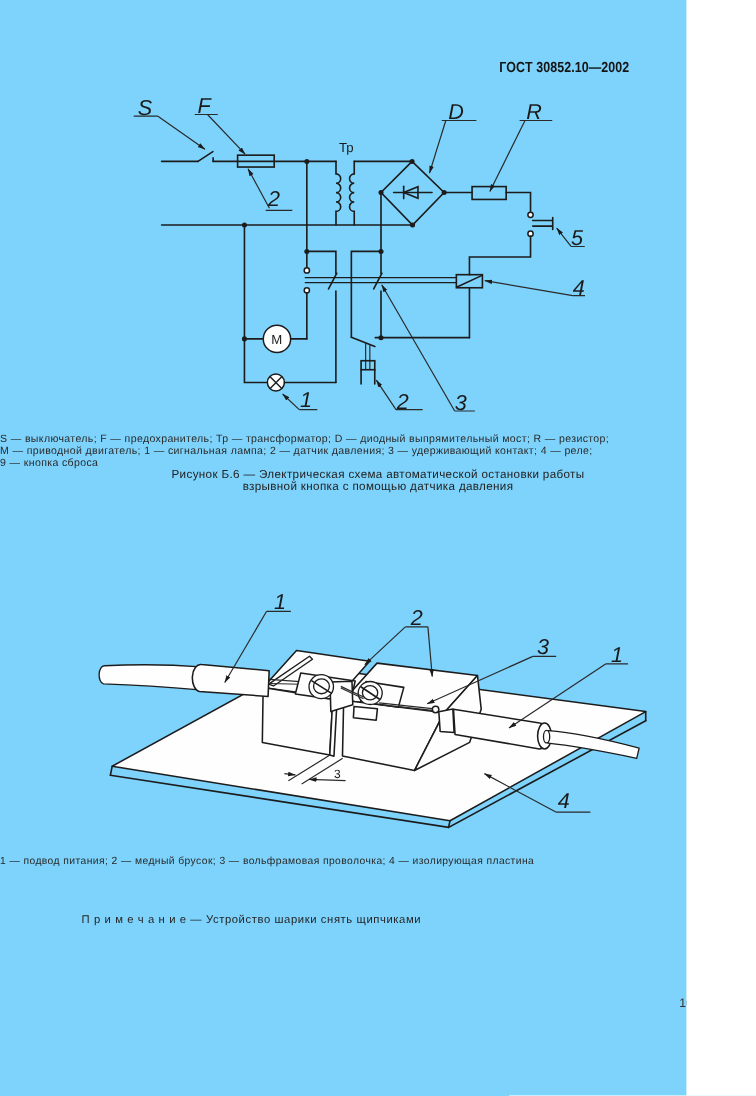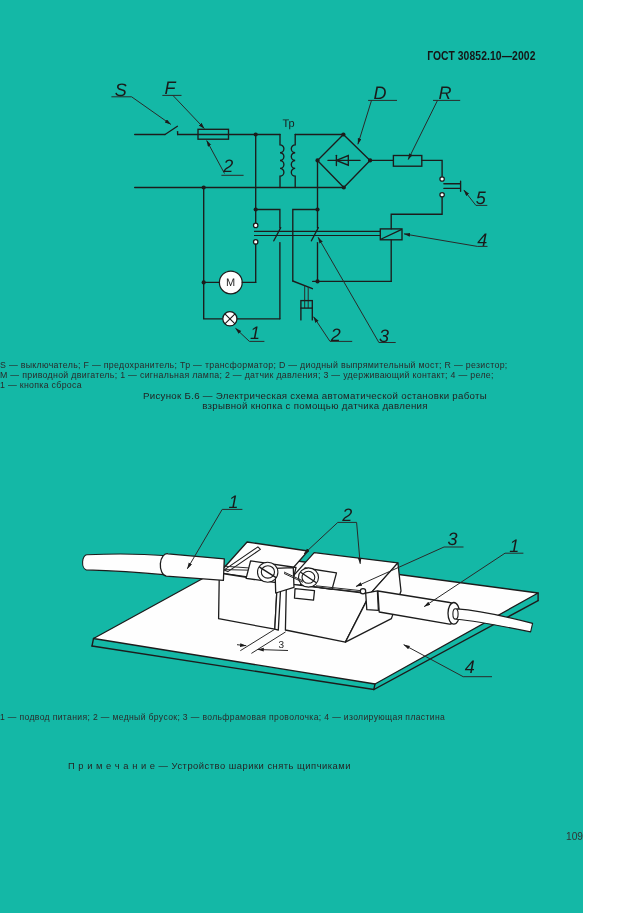--- a/index.html
+++ b/index.html
@@ -1,17 +1,17 @@
 <!DOCTYPE html>
 <html><head>
 <meta charset="utf-8">
 <style>
   html,body{margin:0;padding:0;background:#ffffff;}
-  .page{-webkit-font-smoothing:antialiased;position:relative;width:572px;height:913px;background:#14b8a6;overflow:hidden;
-        font-family:"Liberation Sans", sans-serif;color:#1b1b1b;padding-left:11px;}
+  .page{-webkit-font-smoothing:antialiased;position:relative;width:572px;height:913px;background:#7dd3fc;overflow:hidden;
+        font-family:"Liberation Sans", sans-serif;color:#1b1b1b;}
   .abs{position:absolute;}
   .doc-header{top:48.8px;right:48px;font-size:12.2px;font-weight:bold;letter-spacing:0.1px;color:#151515;transform:scaleX(0.85);transform-origin:100% 50%;}
   .legend{width:630px;font-size:8.8px;line-height:10.05px;color:#2a2a2a;letter-spacing:0.3px;}
   .legend div{white-space:pre;}
   .caption{width:630px;text-align:center;font-size:9.7px;line-height:10.3px;color:#222;letter-spacing:0.3px;}
   .caption div{white-space:pre;}
   .b6-legend{top:360.4px;left:0;}
   .b6-caption{top:391px;left:0;}
   .b7-legend{top:711.8px;left:0;font-size:8.6px;letter-spacing:0.35px;}
   .b7-caption{top:735.4px;left:0;font-size:9.6px;}
@@ -206,21 +206,21 @@
       <text class="biglab" x="452.5" y="545">3</text>
       <text class="biglab" x="514.2" y="551.7">1</text>
       <text class="biglab" x="469.7" y="673.3">4</text>
       <text class="dimlab" x="281.2" y="648.1">3</text>
     </g>
   </svg>
 
   <div class="abs legend b6-legend">
     <div>S — выключатель; F — предохранитель; Тр — трансформатор; D — диодный выпрямительный мост; R — резистор;</div>
     <div>М — приводной двигатель; 1 — сигнальная лампа; 2 — датчик давления; 3 — удерживающий контакт; 4 — реле;</div>
-    <div>1 — кнопка сброса</div>
+    <div>9 — кнопка сброса</div>
   </div>
 
   <div class="abs caption b6-caption">
     <div>Рисунок Б.6 — Электрическая схема автоматической остановки работы</div>
     <div>взрывной кнопка с помощью датчика давления</div>
   </div>
 
   <div class="abs legend b7-legend">
     <div>1 — подвод питания; 2 — медный брусок; 3 — вольфрамовая проволочка; 4 — изолирующая пластина</div>
   </div>

